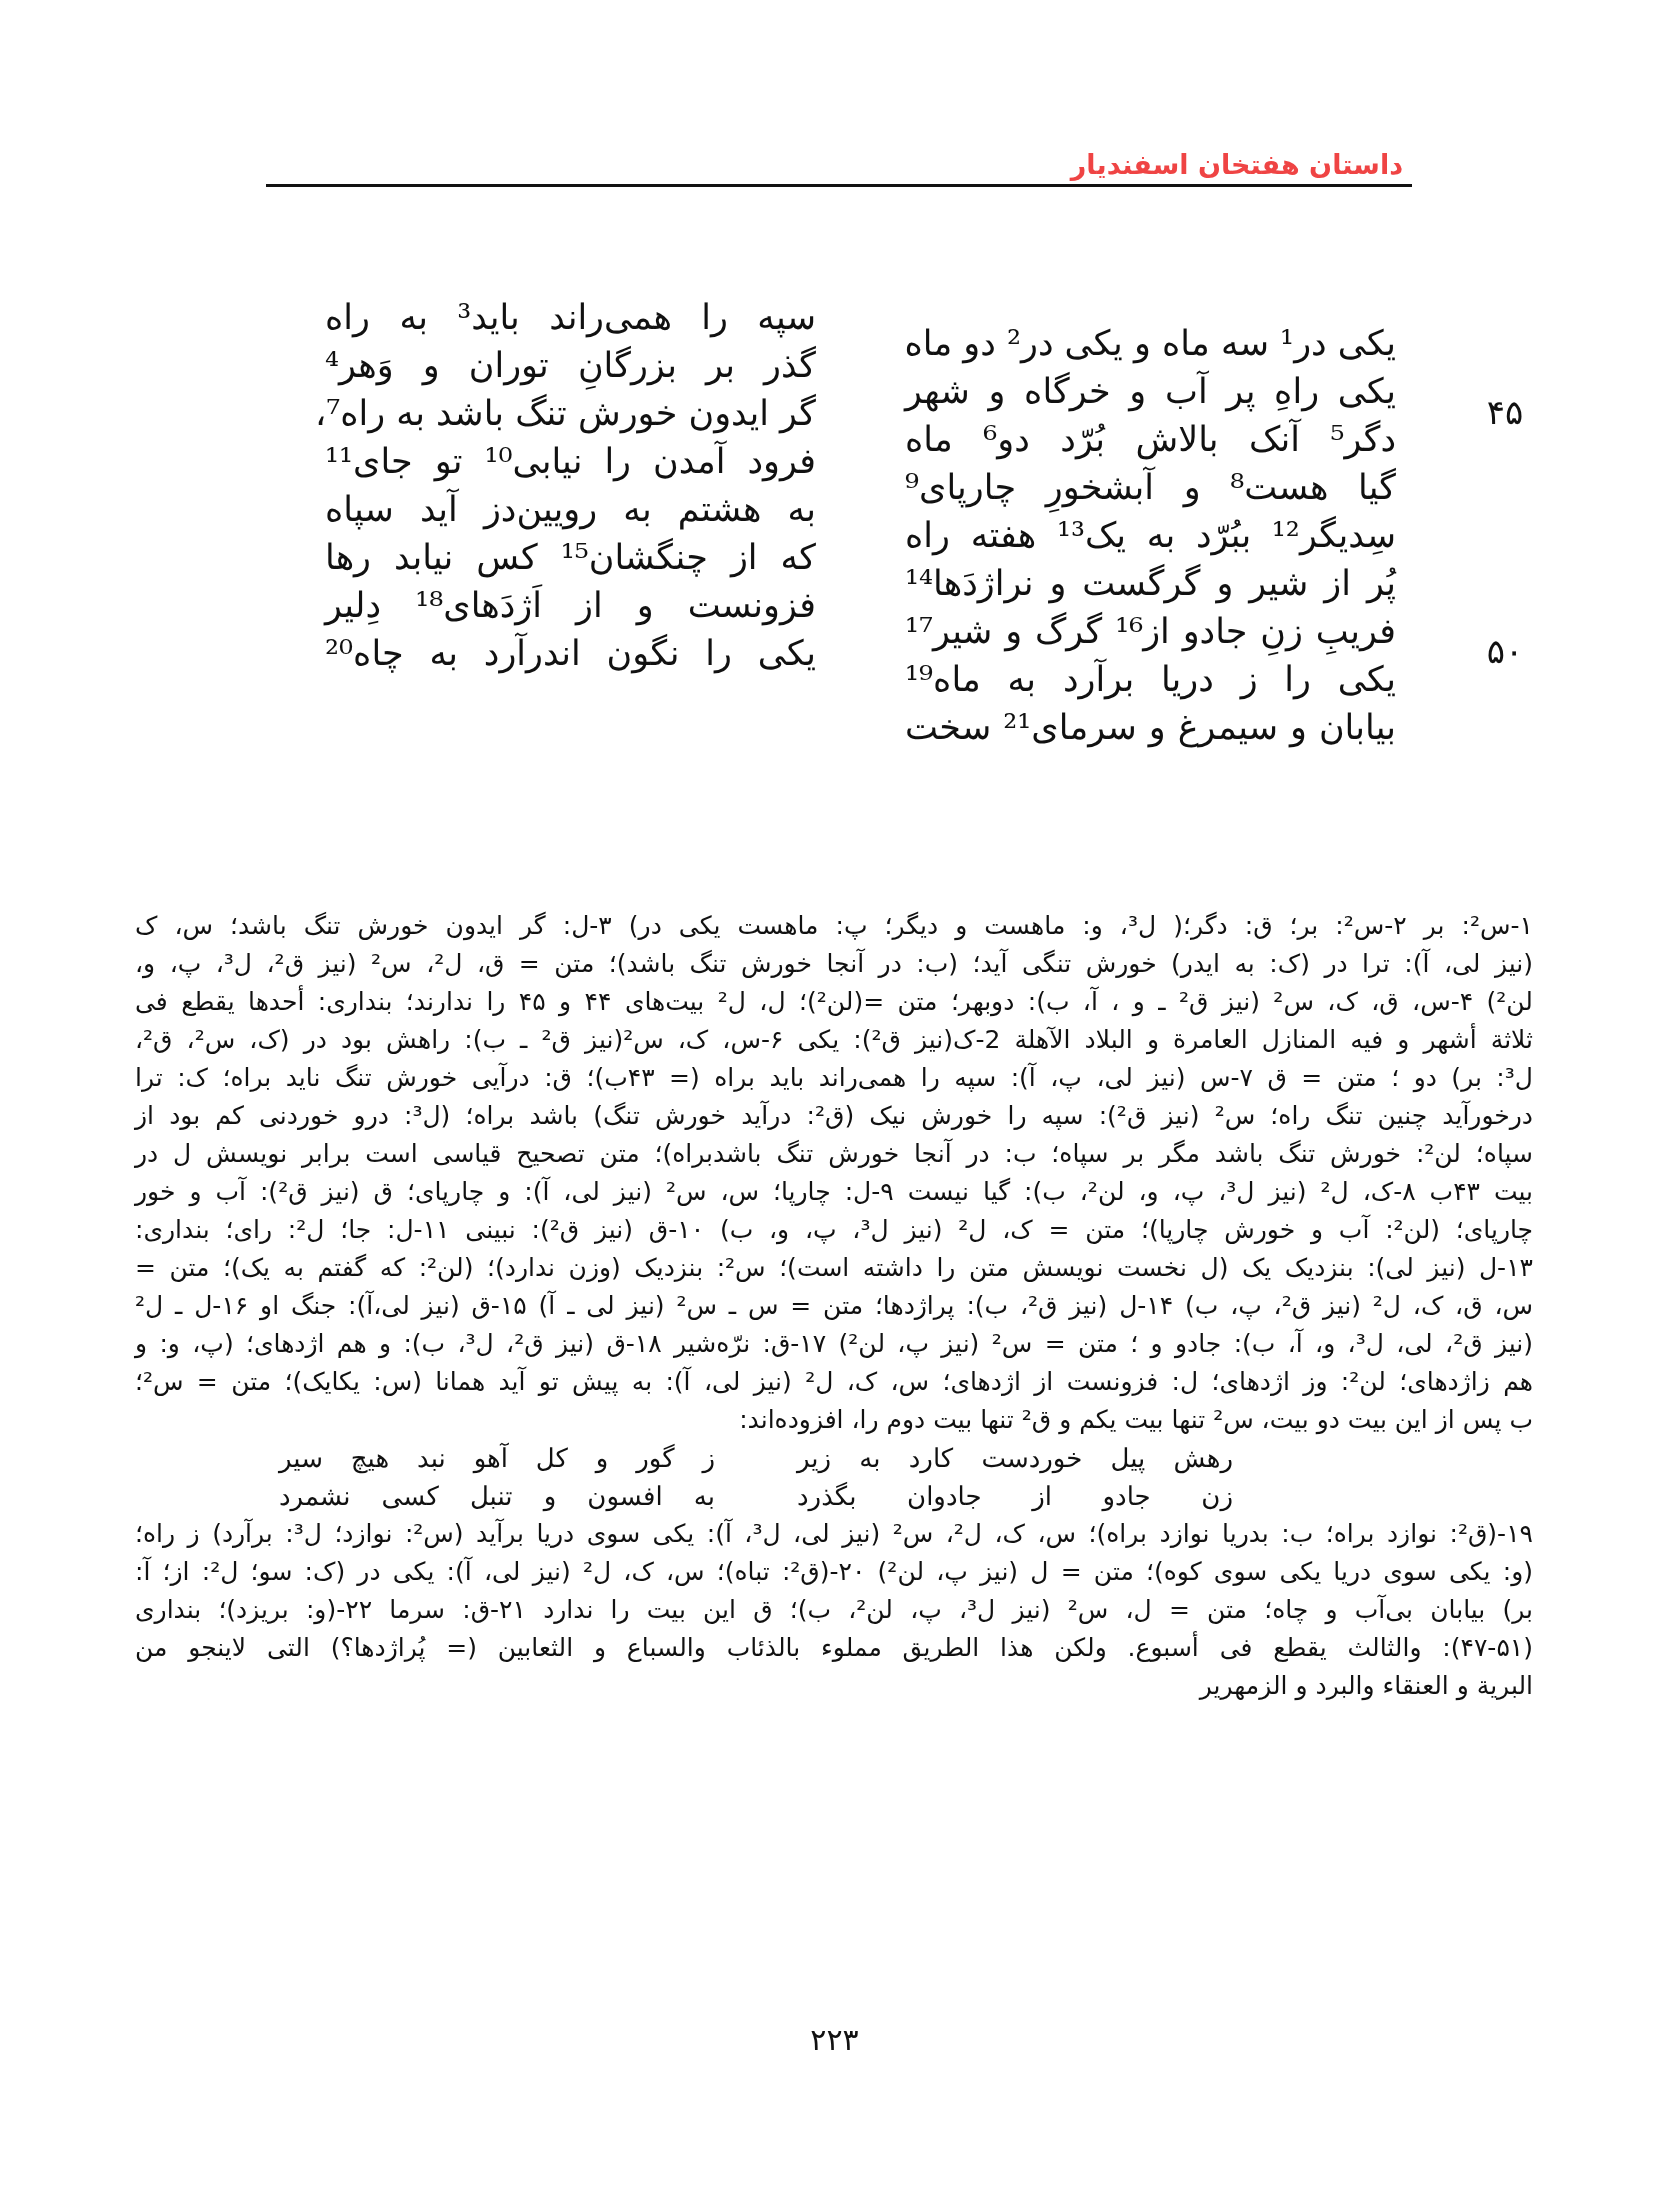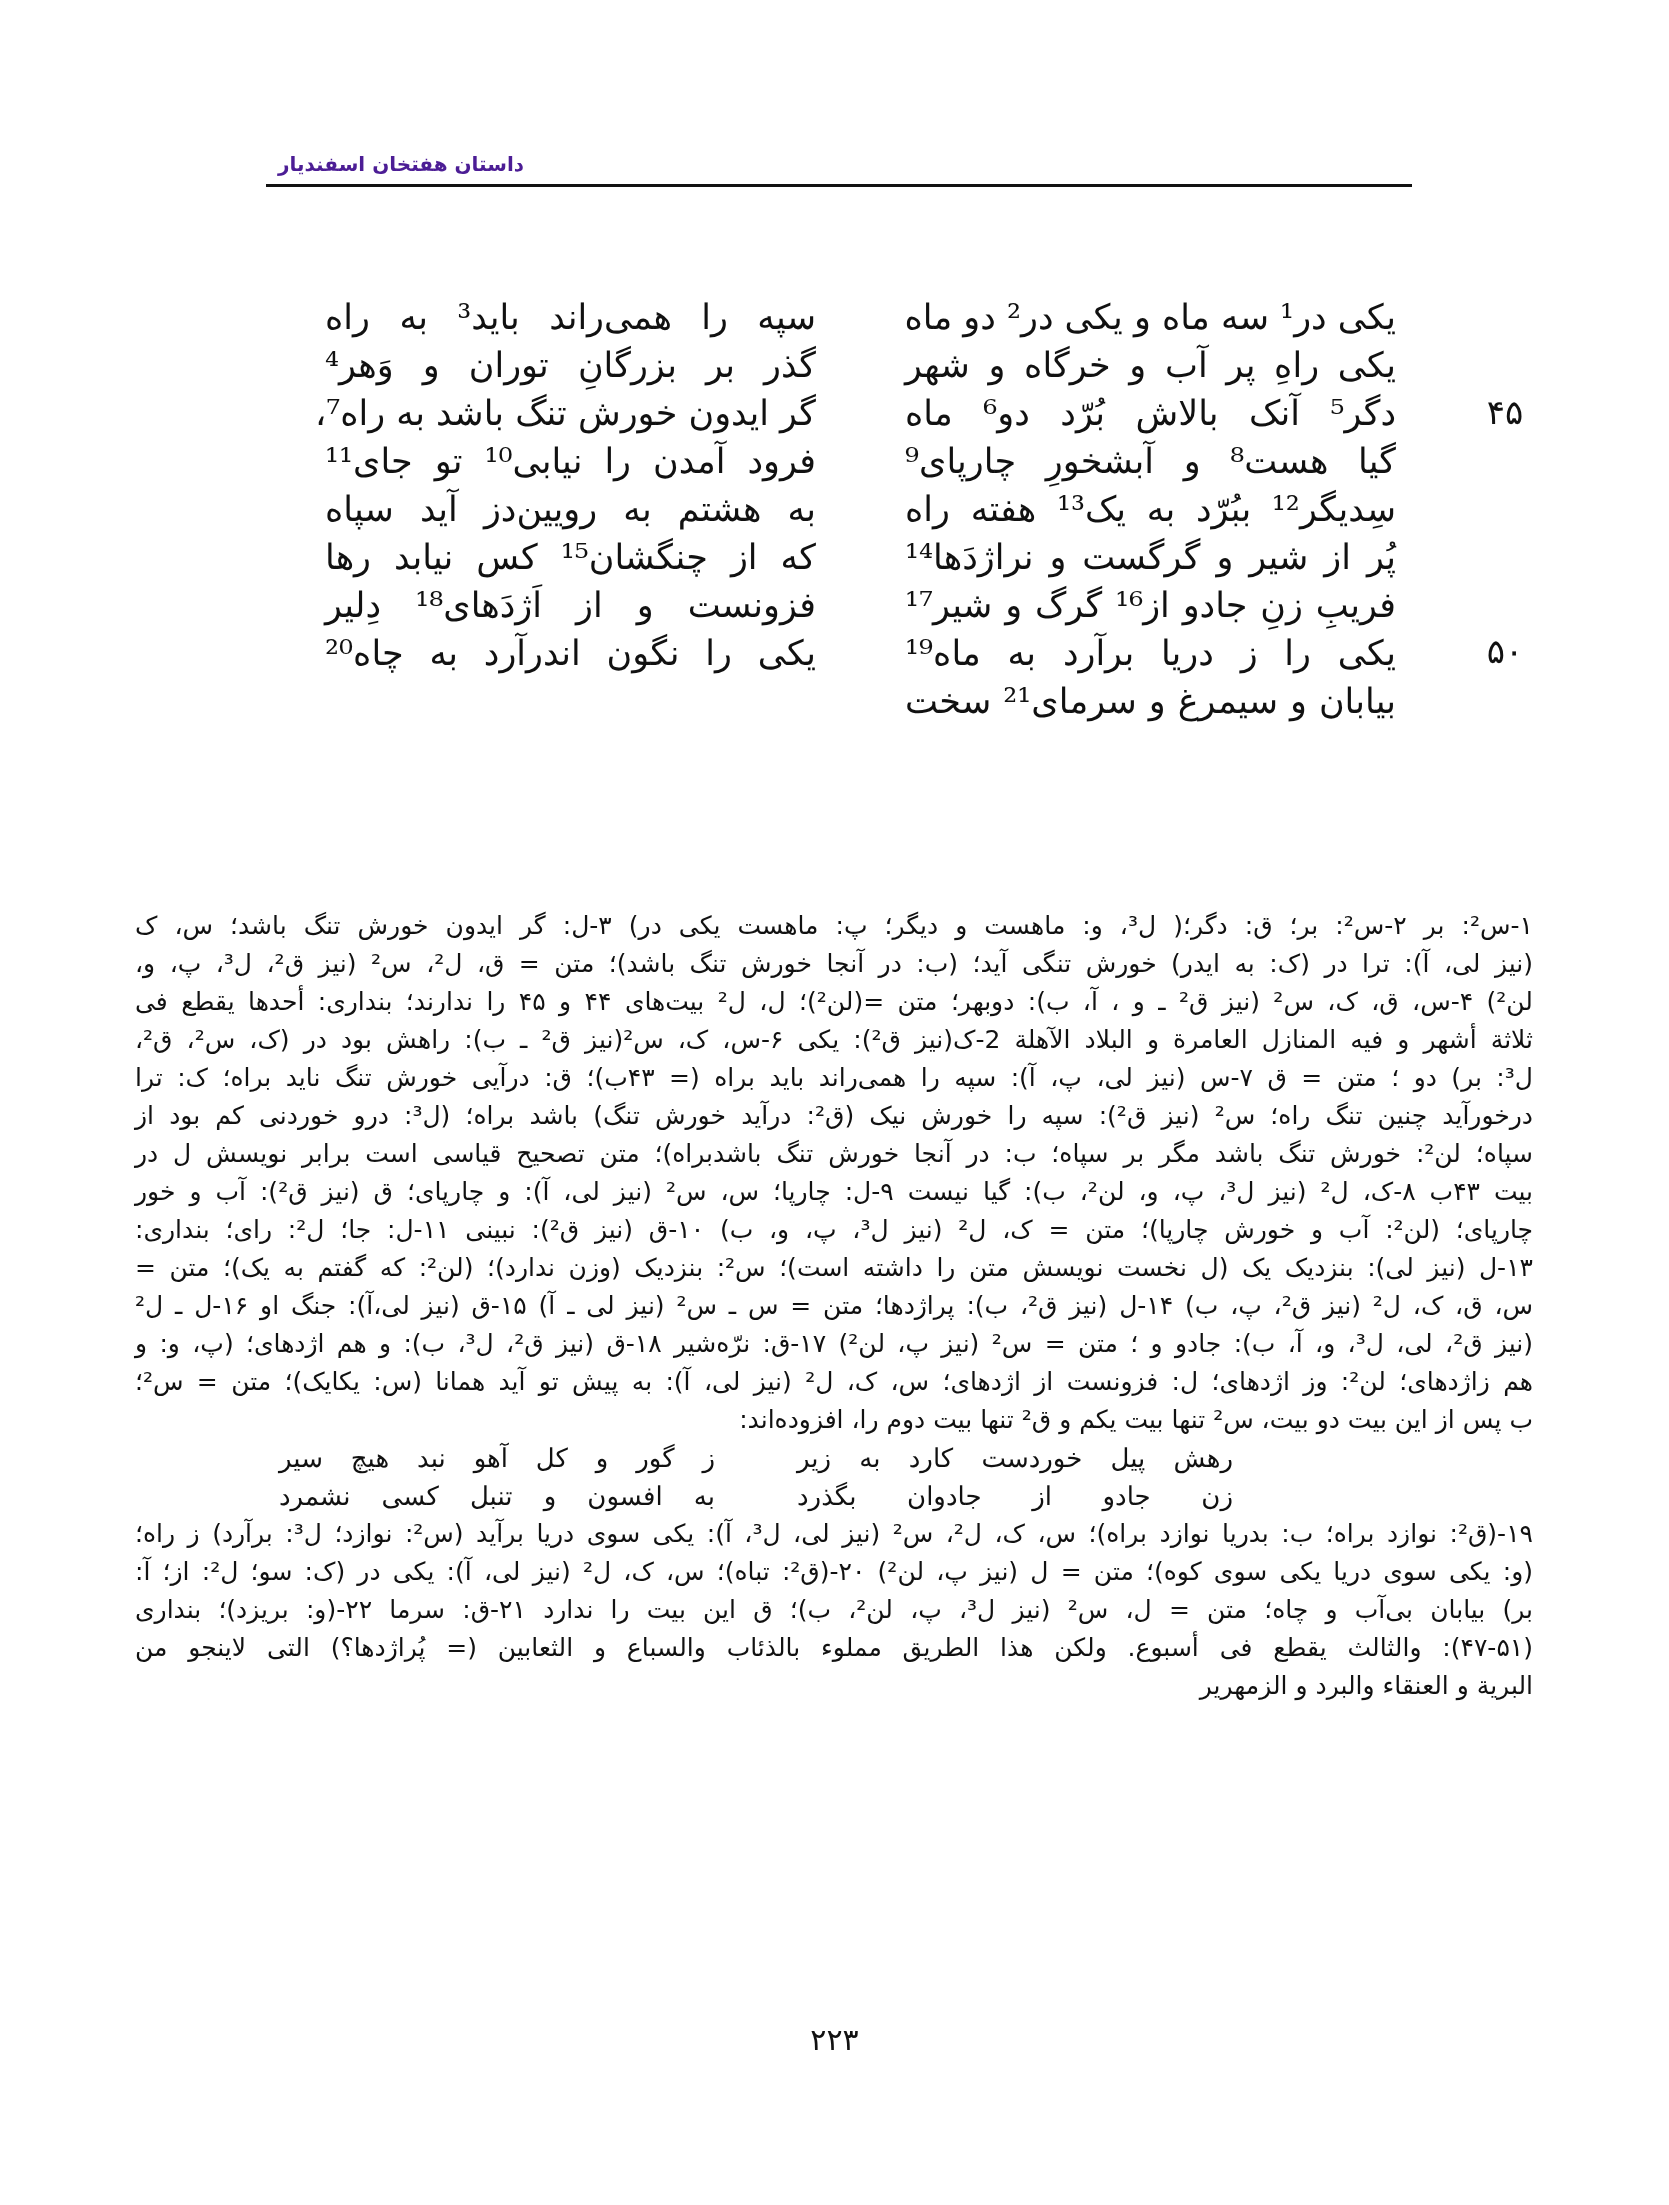--- a/index.html
+++ b/index.html
@@ -5,37 +5,37 @@
     html, body { margin: 0; padding: 0; background: #ffffff; }
     body {
       width: 1669px; height: 2205px; position: relative; overflow: hidden;
       font-family: "DejaVu Serif", "Liberation Serif", serif; color: #111;
     }
     .page { position: absolute; inset: 0; direction: rtl; }
 
     
     .running-header {
       position: absolute; top: 147px; right: 266px; width: 1125px;
-      text-align: left; font-family: "DejaVu Sans", sans-serif;
-      font-weight: bold; font-size: 20px; line-height: 35px; color: #4c1d95;
+      text-align: right; font-family: "DejaVu Sans", sans-serif;
+      font-weight: bold; font-size: 27px; line-height: 35px; color: #ef4444;
     }
     .header-rule {
       position: absolute; top: 184px; left: 266px; width: 1146px; height: 2.7px;
       background: #111;
     }
 
     
     .poem {
       position: absolute; top: 293px; right: 273px; width: 1023px; height: 477px;
     }
     .poem-col {
       position: absolute; top: 0; width: 491px;
       font-size: 35px; line-height: 48px;
     }
-    .poem-col.right { right: 0; }
+    .poem-col.right { right: 0; margin-top: 26px; }
     .poem-col.left { right: 580px; }
     .verse {
       display: block; text-align: justify; text-align-last: justify;
       white-space: nowrap; height: 48px;
     }
     .verse-numbers {
       position: absolute; top: 0; right: -150px; width: 82px;
       font-size: 34px; line-height: 48px; text-align: center;
     }
     .verse-number { position: absolute; right: 0; width: 82px; }

